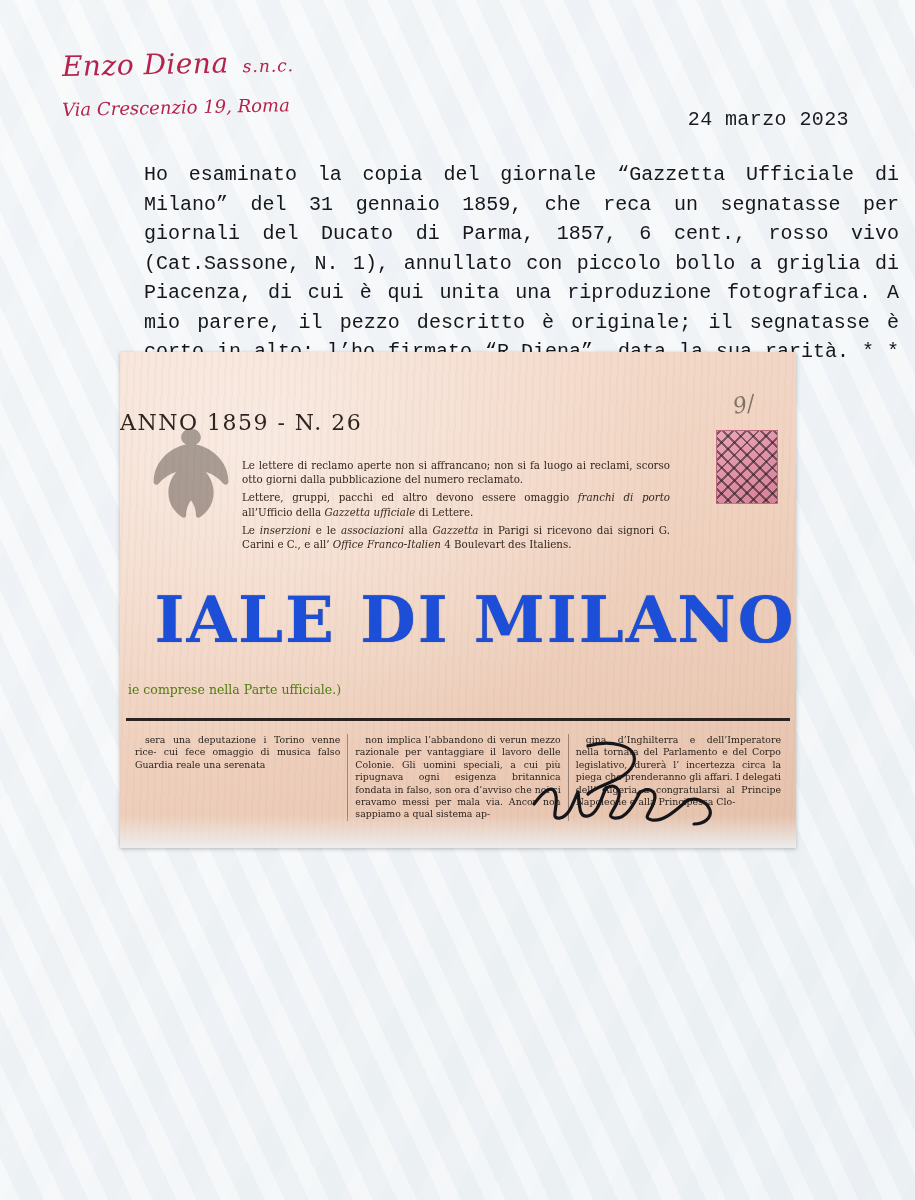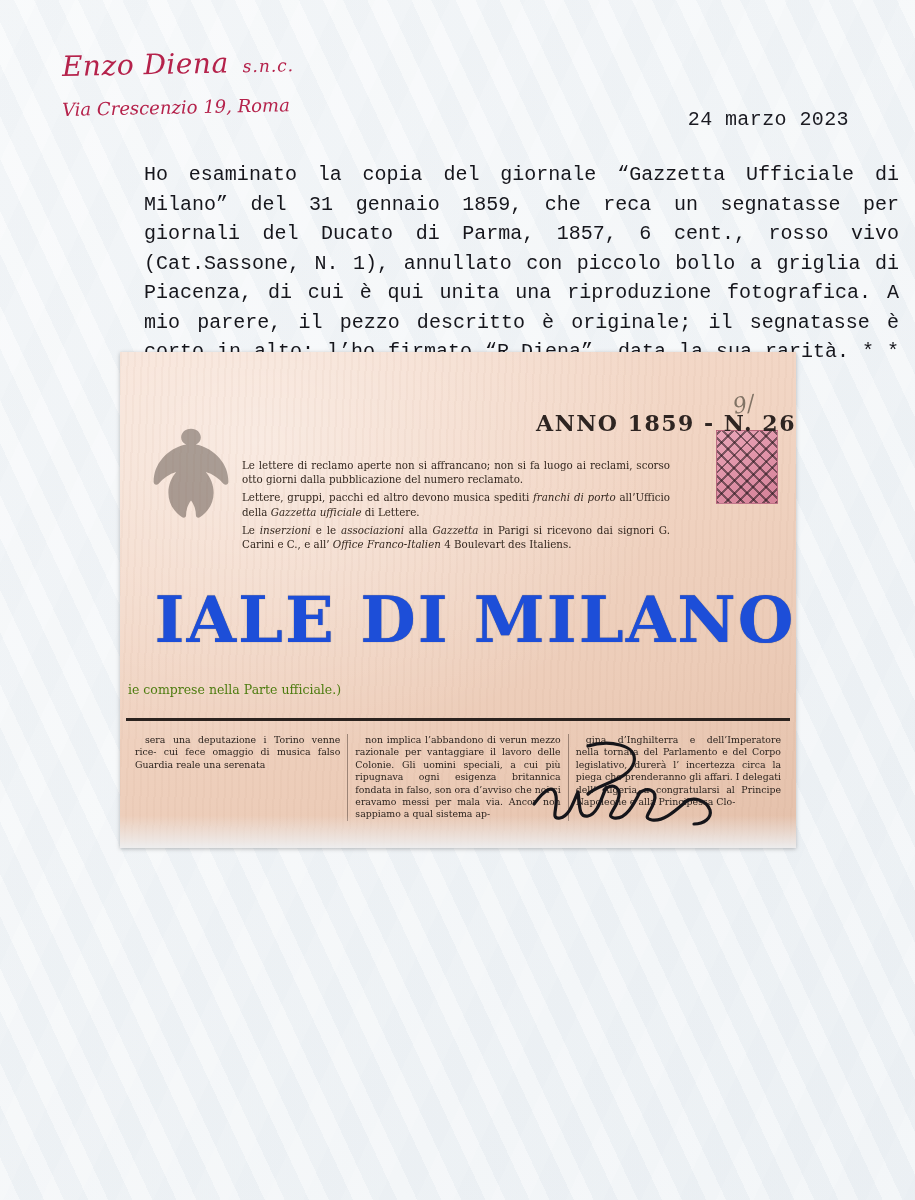--- a/index.html
+++ b/index.html
@@ -162,23 +162,23 @@
     font-size: 22px;
     color: #5c5346;
     opacity: .75;
     transform: rotate(-12deg);
   }
 
   .anno {
     position: absolute;
     top: 58px;
     left: 0; right: 0;
-    text-align: right;
-    font-family: "DejaVu Serif", serif;
-    font-weight: bold;
+    text-align: left;
+    font-family: "DejaVu Serif", serif;
+    font-weight: normal;
     font-size: 22px;
     letter-spacing: 1.5px;
     color: #2e2522;
   }
 
   .notice {
     position: absolute;
     left: 110px;
     top: 106px;
     width: 440px;
@@ -295,21 +295,21 @@
       <div class="stamp">
         <div class="grid"></div>
       </div>
       <div class="pencil-mark">9/</div>
 
       <div class="anno">ANNO 1859 - N. 26</div>
 
       <div class="notice">
         <p>Le lettere di reclamo aperte non si affrancano; non si fa luogo ai reclami, scorso otto giorni dalla pubblicazione del numero reclamato.</p>
         <p>
-          <span>Lettere, gruppi, pacchi ed altro devono musica spediti </span><span class="i">franchi di porto</span><span> all’Ufficio della </span><span class="i">Gazzetta ufficiale</span><span> di Lettere.</span>
+          <span>Lettere, gruppi, pacchi ed altro devono essere omaggio </span><span class="i">franchi di porto</span><span> all’Ufficio della </span><span class="i">Gazzetta ufficiale</span><span> di Lettere.</span>
         </p>
         <p>
           <span>Le </span><span class="i">inserzioni</span><span> e le </span><span class="i">associazioni</span><span> alla </span><span class="i">Gazzetta</span><span> in Parigi si ricevono dai signori G. Carini e C., e all’ </span><span class="i">Office Franco-Italien</span><span> 4 Boulevart des Italiens.</span>
         </p>
       </div>
 
       <div class="masthead">IALE DI MILANO</div>
       <div class="subnote">ie comprese nella Parte ufficiale.)</div>
       <div class="rule"></div>
 

